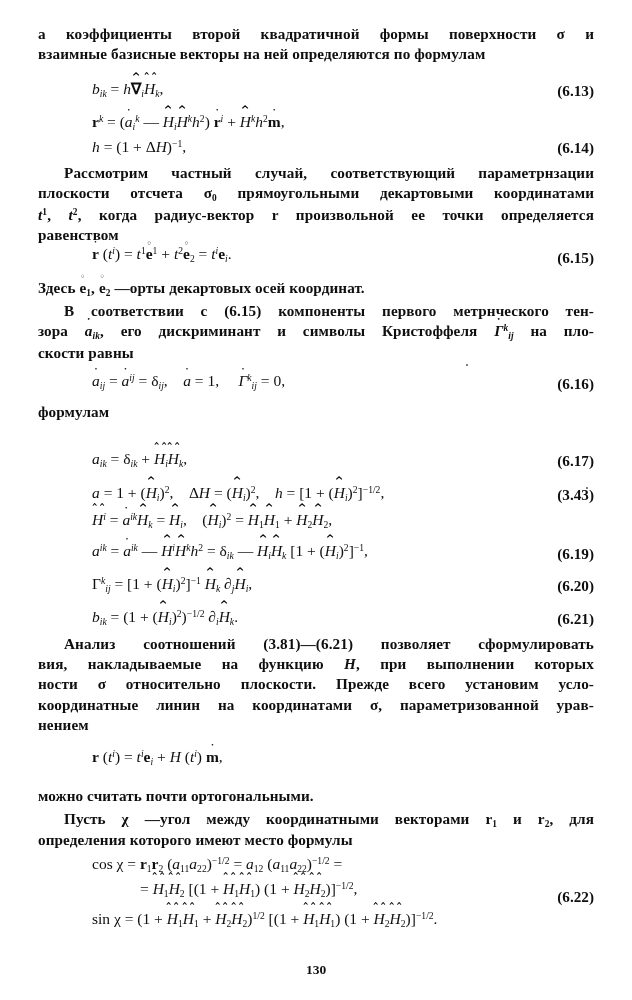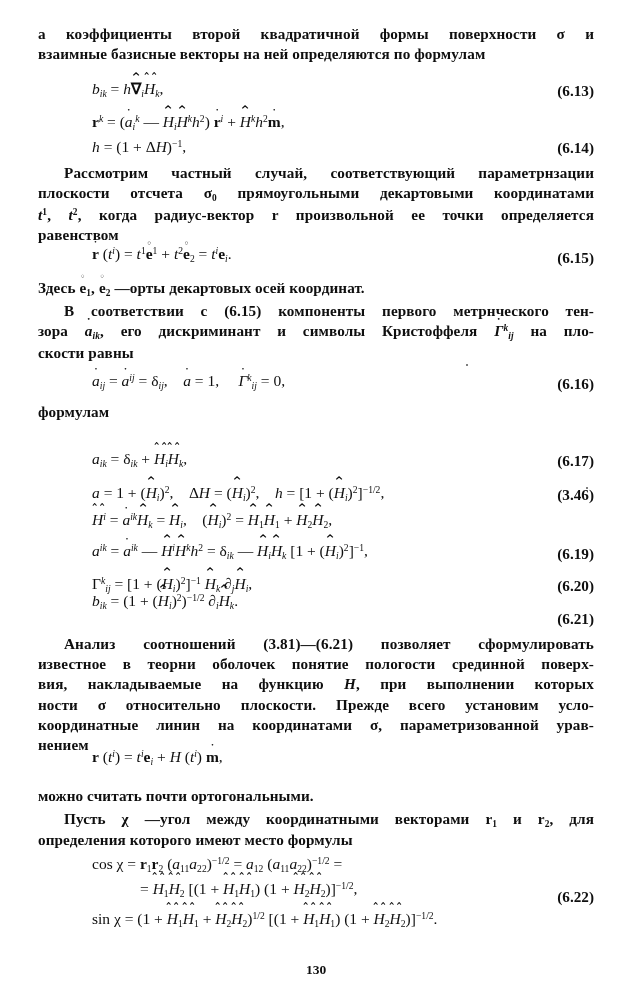--- a/index.html
+++ b/index.html
@@ -196,43 +196,42 @@
   </div>
 
   <div class="eqline" style="top: 450px; left: 92px;">
     <i class="v">a<sub>ik</sub></i> = δ<sub><i class="v">ik</i></sub> + <span class="dhat"><i class="v">H</i></span><sub><i class="v">i</i></sub><span class="dhat"><i class="v">H</i></span><sub><i class="v">k</i></sub>,
   </div>
   <div class="eqnum" style="top: 452px;">(6.17)</div>
 
   <div class="eqline" style="top: 484px; left: 92px;">
     <i class="v">a</i> = 1 + (<span class="hat"><i class="v">H</i></span><sub><i class="v">i</i></sub>)<sup>2</sup>, &nbsp;&nbsp; Δ<i class="v">H</i> = (<span class="hat"><i class="v">H</i></span><sub><i class="v">i</i></sub>)<sup>2</sup>, &nbsp;&nbsp; <i class="v">h</i> = [1 + (<span class="hat"><i class="v">H</i></span><sub><i class="v">i</i></sub>)<sup>2</sup>]<sup>−1/2</sup>,
   </div>
-  <div class="eqnum" style="top: 486px;">(3.46)</div>
+  <div class="eqnum" style="top: 486px;">(3.43)</div>
   <div class="eqline" style="top: 511px; left: 92px;">
     <span class="dhat"><i class="v">H</i></span><sup><i class="v">i</i></sup> = <span class="dot"><i class="v">a</i></span><sup><i class="v">ik</i></sup><span class="hat"><i class="v">H</i></span><sub><i class="v">k</i></sub> = <span class="hat"><i class="v">H</i></span><sub><i class="v">i</i></sub>, &nbsp;&nbsp; (<span class="hat"><i class="v">H</i></span><sub><i class="v">i</i></sub>)<sup>2</sup> = <span class="hat"><i class="v">H</i></span><sub>1</sub><span class="hat"><i class="v">H</i></span><sub>1</sub> + <span class="hat"><i class="v">H</i></span><sub>2</sub><span class="hat"><i class="v">H</i></span><sub>2</sub>,
   </div>
 
   <div class="eqline" style="top: 542px; left: 92px;">
     <i class="v">a<sup>ik</sup></i> = <span class="dot"><i class="v">a</i></span><sup><i class="v">ik</i></sup> — <span class="hat"><i class="v">H</i></span><sup><i class="v">i</i></sup><span class="hat"><i class="v">H</i></span><sup><i class="v">k</i></sup><i class="v">h</i><sup>2</sup> = δ<sub><i class="v">ik</i></sub> — <span class="hat"><i class="v">H</i></span><sub><i class="v">i</i></sub><span class="hat"><i class="v">H</i></span><sub><i class="v">k</i></sub> [1 + (<span class="hat"><i class="v">H</i></span><sub><i class="v">i</i></sub>)<sup>2</sup>]<sup>−1</sup>,
   </div>
   <div class="eqnum" style="top: 545px;">(6.19)</div>
 
   <div class="eqline" style="top: 575px; left: 92px;">
     Γ<sup><i class="v">k</i></sup><sub><i class="v">ij</i></sub> = [1 + (<span class="hat"><i class="v">H</i></span><sub><i class="v">i</i></sub>)<sup>2</sup>]<sup>−1</sup> <span class="hat"><i class="v">H</i></span><sub><i class="v">k</i></sub> ∂<sub><i class="v">j</i></sub><span class="hat"><i class="v">H</i></span><sub><i class="v">i</i></sub>,
   </div>
   <div class="eqnum" style="top: 577px;">(6.20)</div>
 
-  <div class="eqline" style="top: 592px; left: 92px;">
+  <div class="eqline" style="top: 608px; left: 92px;">
     <i class="v">b<sub>ik</sub></i> = (1 + (<span class="hat"><i class="v">H</i></span><sub><i class="v">i</i></sub>)<sup>2</sup>)<sup>−1/2</sup> ∂<sub><i class="v">i</i></sub><span class="hat"><i class="v">H</i></span><sub><i class="v">k</i></sub>.
   </div>
   <div class="eqnum" style="top: 610px;">(6.21)</div>
 
   <div class="body-text" style="top: 634px;">
     <p class="para indent">Анализ соотношений (3.81)—(6.21) позволяет сформулировать</p>
-    <p class="para">известное в теорни оболочек понятие пологости срединной поверх-</p>
     <p class="para">вия, накладываемые на функцию <i class="v">H</i>, при выполнении которых</p>
     <p class="para">ности σ относительно плоскости. Прежде всего установим усло-</p>
     <p class="para">координатные линин на координатами σ, параметризованной урав-</p>
     <p class="para last">нением</p>
   </div>
 
   <div class="eqline" style="top: 748px; left: 92px;">
     <b class="bvec">r</b> (<i class="v">t<sup>i</sup></i>) = <i class="v">t<sup>i</sup></i><b class="bvec">e</b><sub><i class="v">i</i></sub> + <i class="v">H</i> (<i class="v">t<sup>i</sup></i>) <span class="dot"><b class="bvec">m</b></span>,
   </div>
 

